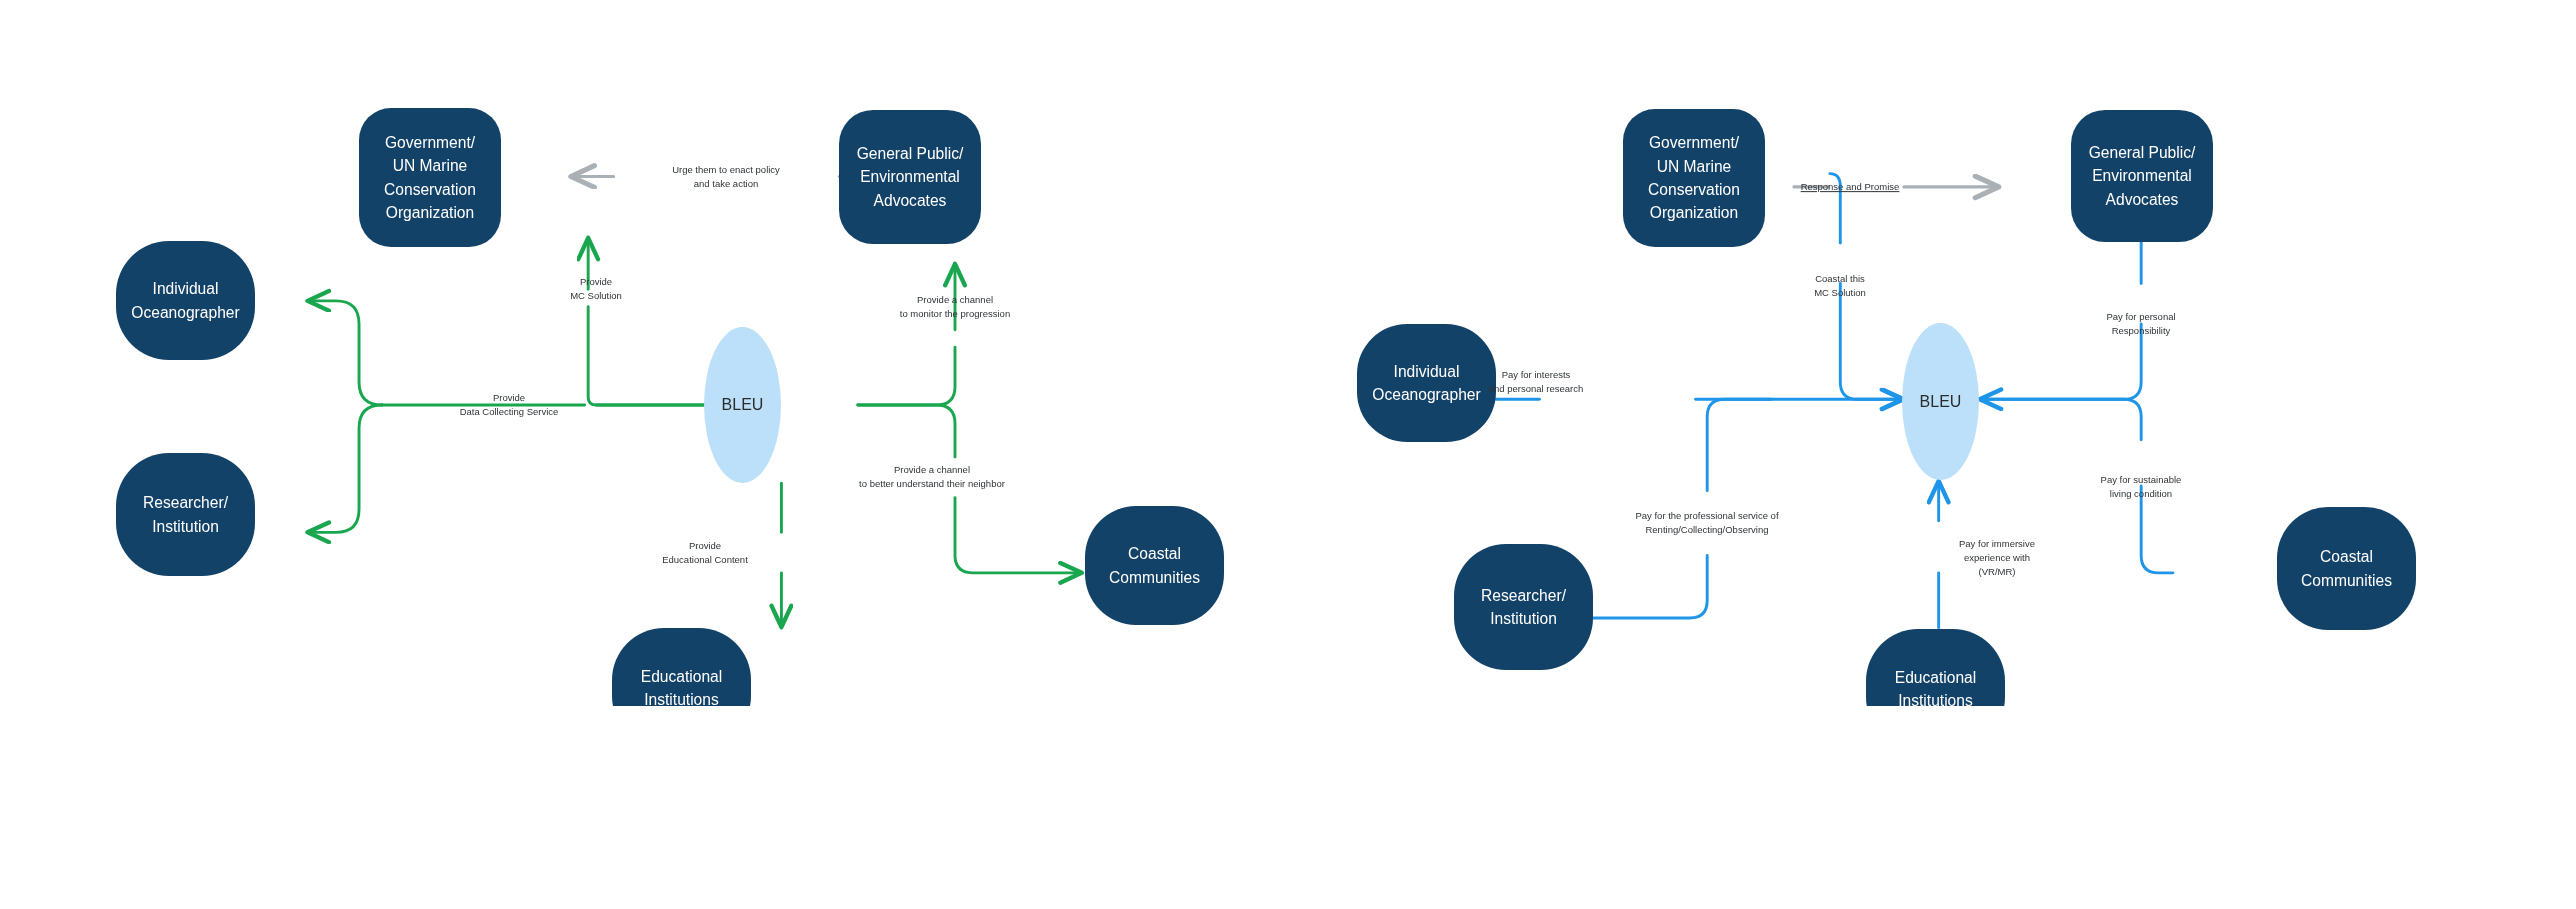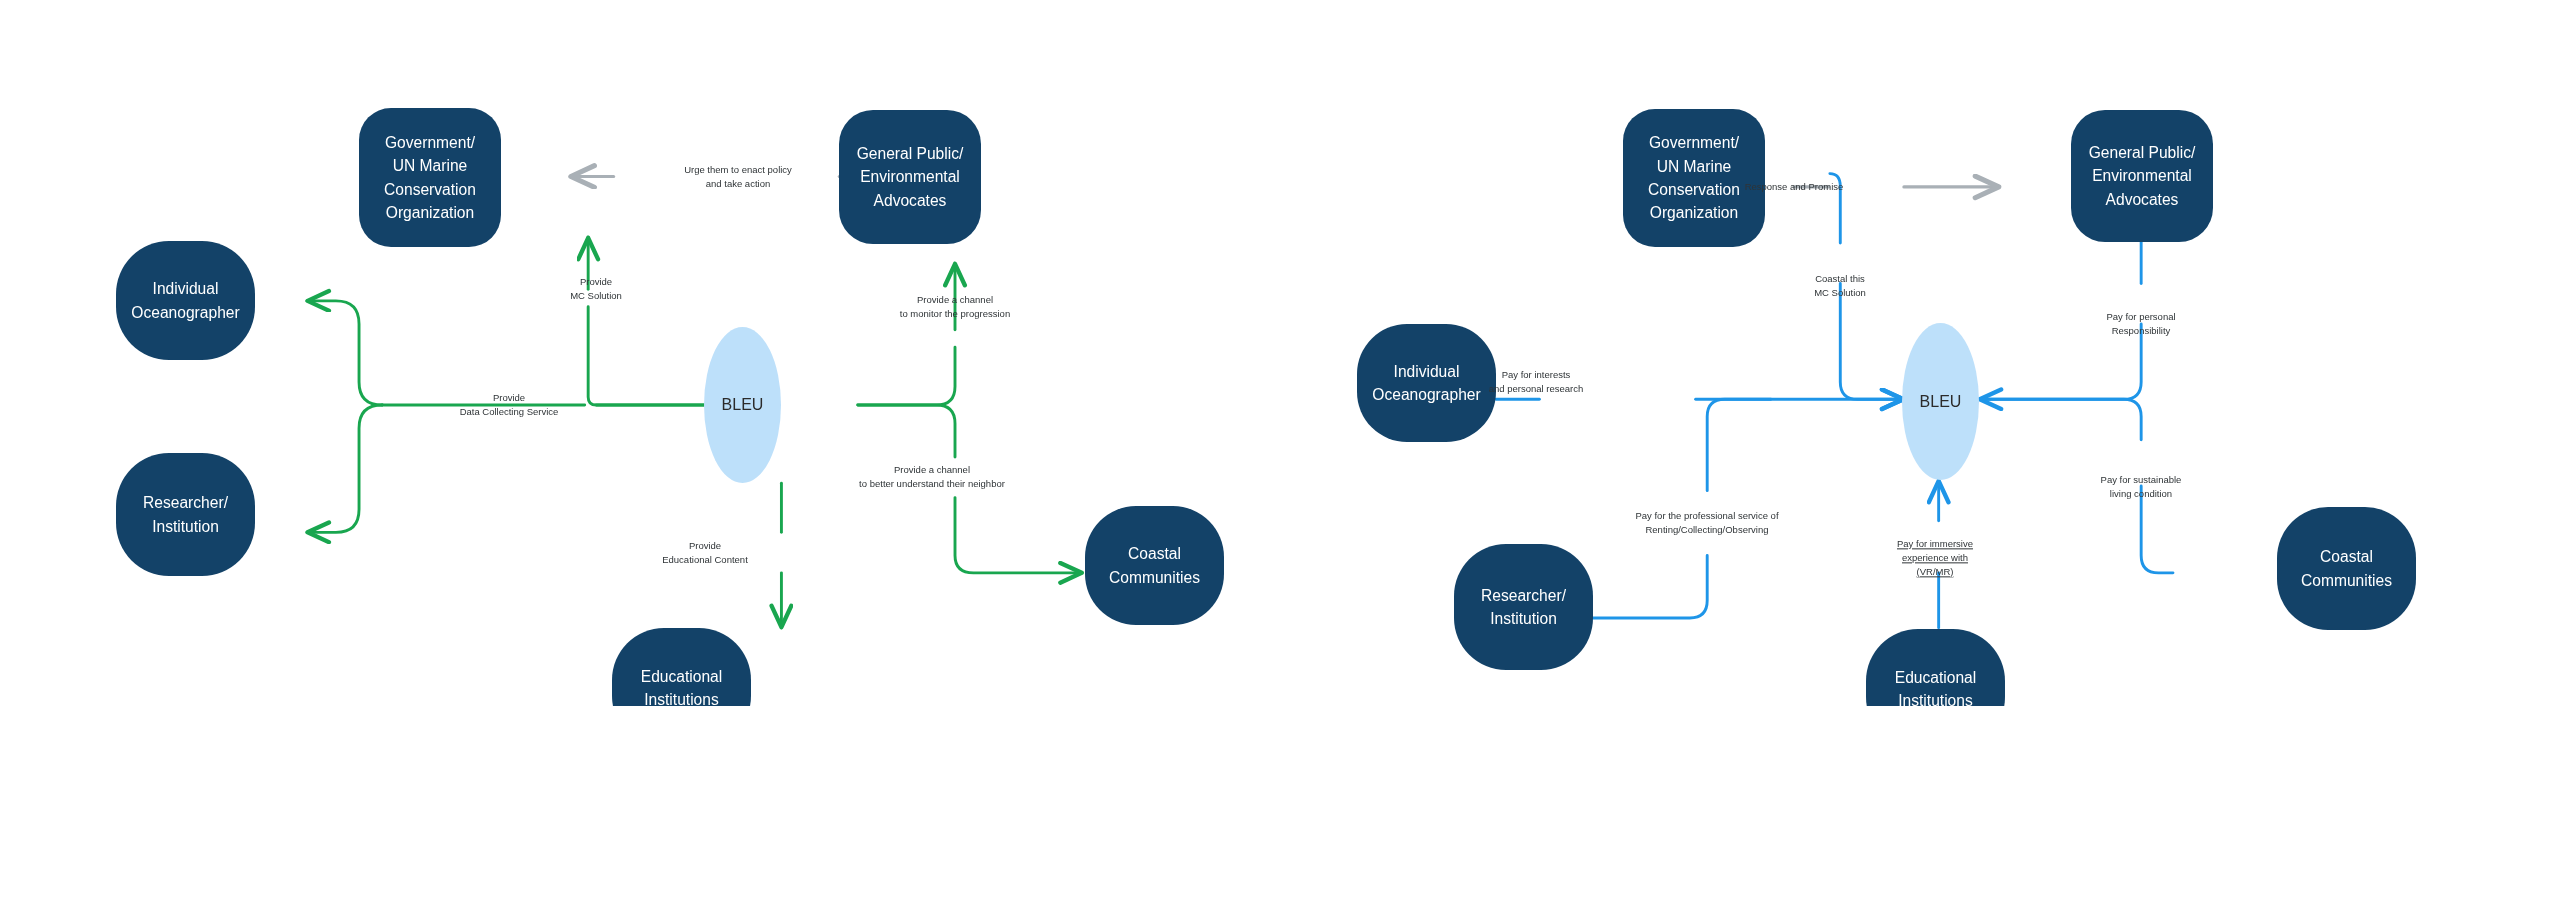--- a/index.html
+++ b/index.html
@@ -144,21 +144,21 @@
 
   <div class="node f-lg" style="left:612px;top:628px;width:139px;height:120px;border-radius:52px;">
     <span class="nodelabel">Educational
 Institutions</span>
   </div>
 
   <div class="node-hub f-hub" style="left:627px;top:327px;width:77px;height:156px;left:627px;transform:translateX(77px);">
     <span>BLEU</span>
   </div>
 
-  <div class="edge-label f-sm" style="left:726px;top:177px;margin-left:12px;">Urge them to enact policy
+  <div class="edge-label f-sm" style="left:726px;top:177px;">Urge them to enact policy
 and take action</div>
 
   <div class="edge-label f-sm" style="left:596px;top:289px;">Provide
 MC Solution</div>
 
   <div class="edge-label f-sm" style="left:509px;top:405px;">Provide
 Data Collecting Service</div>
 
   <div class="edge-label f-sm" style="left:955px;top:307px;">Provide a channel
 to monitor the progression</div>
@@ -199,35 +199,35 @@
 
   <div class="node f-lg" style="left:1866px;top:629px;width:139px;height:120px;border-radius:52px;">
     <span class="nodelabel">Educational
 Institutions</span>
   </div>
 
   <div class="node-hub f-hub" style="left:1902px;top:323px;width:77px;height:157px;">
     <span>BLEU</span>
   </div>
 
-  <div class="edge-label f-sm" style="left:1794px;top:187px;">Response and Promise</div>
+  <div class="edge-label f-sm" style="left:1850px;top:187px;text-decoration:underline;">Response and Promise</div>
 
   <div class="edge-label f-sm" style="left:1840px;top:286px;">Coastal this
 MC Solution</div>
 
   <div class="edge-label f-sm" style="left:1536px;top:382px;">Pay for interests
 and personal research</div>
 
   <div class="edge-label f-sm" style="left:1707px;top:499px;margin-top:24px;">Pay for the professional service of
 Renting/Collecting/Observing</div>
 
   <div class="edge-label f-sm" style="left:2141px;top:324px;">Pay for personal
 Responsibility</div>
 
   <div class="edge-label f-sm" style="left:2141px;top:459px;margin-top:28px;">Pay for sustainable
 living condition</div>
 
-  <div class="edge-label f-sm" style="left:1935px;top:558px;text-decoration:underline;">Pay for immersive
+  <div class="edge-label f-sm" style="left:1997px;top:558px;">Pay for immersive
 experience with
 (VR/MR)</div>
 
 </div>
 
 
 </body></html>

